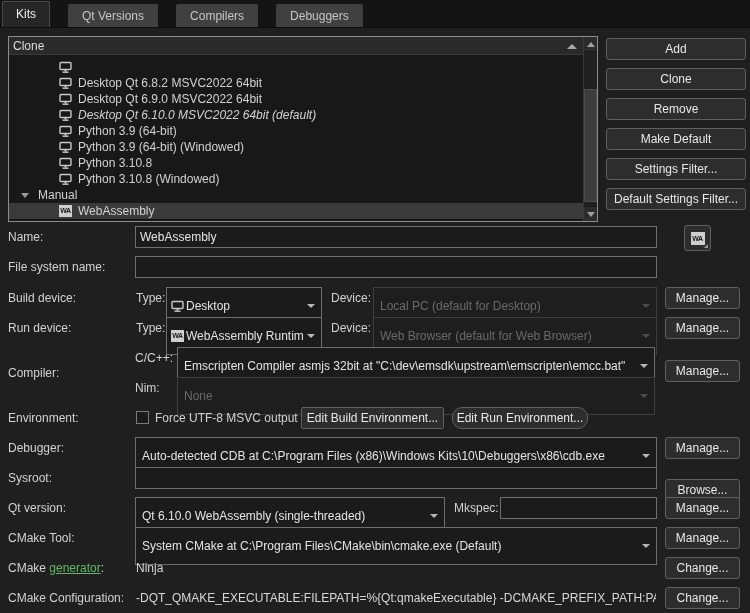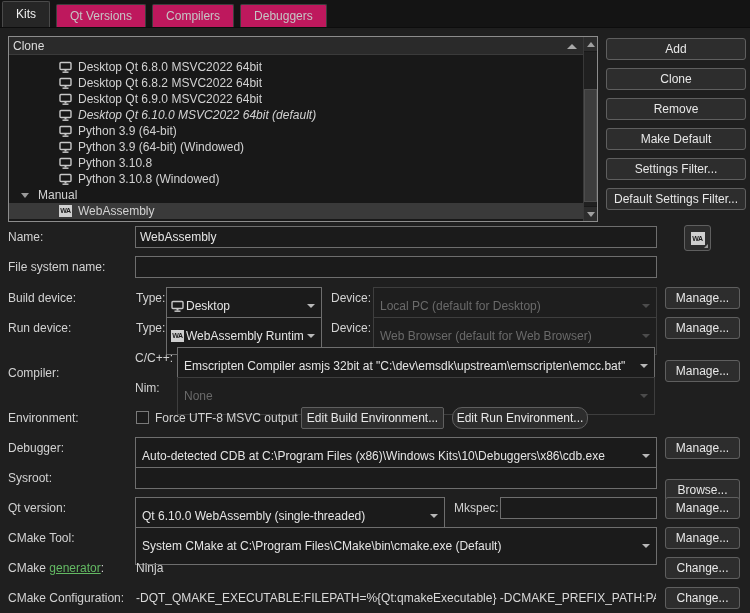--- a/index.html
+++ b/index.html
@@ -5,25 +5,25 @@
   * { margin:0; padding:0; box-sizing:border-box; }
   html,body { background:#141414; }
   #app {
     position:relative; width:750px; height:613px; overflow:hidden;
     background:#1f1f1f; color:#d6d6d6;
     font-family:"Liberation Sans", sans-serif; font-size:12px;
   }
   
   .tabbar {
     position:absolute; top:0; left:0; width:750px; height:28px;
-    background:#141414; display:flex; align-items:flex-end; padding-left:2px; gap:6px;
+    background:#141414; display:flex; align-items:flex-end; padding-left:2px; gap:18px;
     border-bottom:1px solid #0d0d0d;
   }
   .tab {
-    background:#be185d; border:1px solid #3e3e3e; border-bottom:none;
+    background:#404040; border:1px solid #3e3e3e; border-bottom:none;
     color:#c6c6c6; padding:0 13px; height:23px; line-height:22px; cursor:default;
     border-top-left-radius:2px; border-top-right-radius:2px;
   }
   .tab.active {
     background:#262626; border-color:#4a4a4a; color:#f0f0f0; height:26px; line-height:25px;
   }
   
   .tree {
     position:absolute; left:8px; top:36px; width:590px; height:186px;
     border:1px solid #8c8c8c; background:#181818;
@@ -133,21 +133,20 @@
     </div>
     <div class="tree-rows">
       <div class="tree-row lvl2">
         <span class="mon-icon">
             <svg width="13" height="13" viewBox="0 0 13 13">
               <rect x="1" y="1.5" width="11" height="7" rx="1" fill="none" stroke="#c8c8c8" stroke-width="1.4"></rect>
               <rect x="5.5" y="8.5" width="2" height="2" fill="#c8c8c8"></rect>
               <rect x="3.5" y="10.5" width="6" height="1.4" fill="#c8c8c8"></rect>
             </svg>
           </span>
-        <span class="row-label">Desktop Qt 6.8.0 MSVC2022 64bit</span>
       </div>
       <div class="tree-row lvl2">
         <span class="mon-icon">
             <svg width="13" height="13" viewBox="0 0 13 13">
               <rect x="1" y="1.5" width="11" height="7" rx="1" fill="none" stroke="#c8c8c8" stroke-width="1.4"></rect>
               <rect x="5.5" y="8.5" width="2" height="2" fill="#c8c8c8"></rect>
               <rect x="3.5" y="10.5" width="6" height="1.4" fill="#c8c8c8"></rect>
             </svg>
           </span>
         <span class="row-label">Desktop Qt 6.8.2 MSVC2022 64bit</span>

